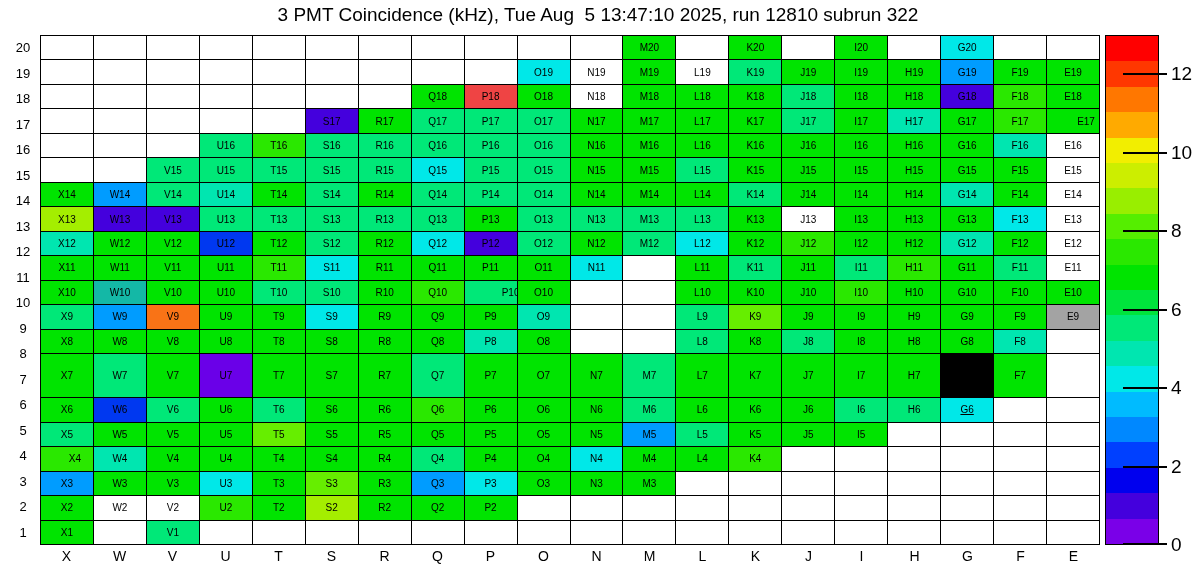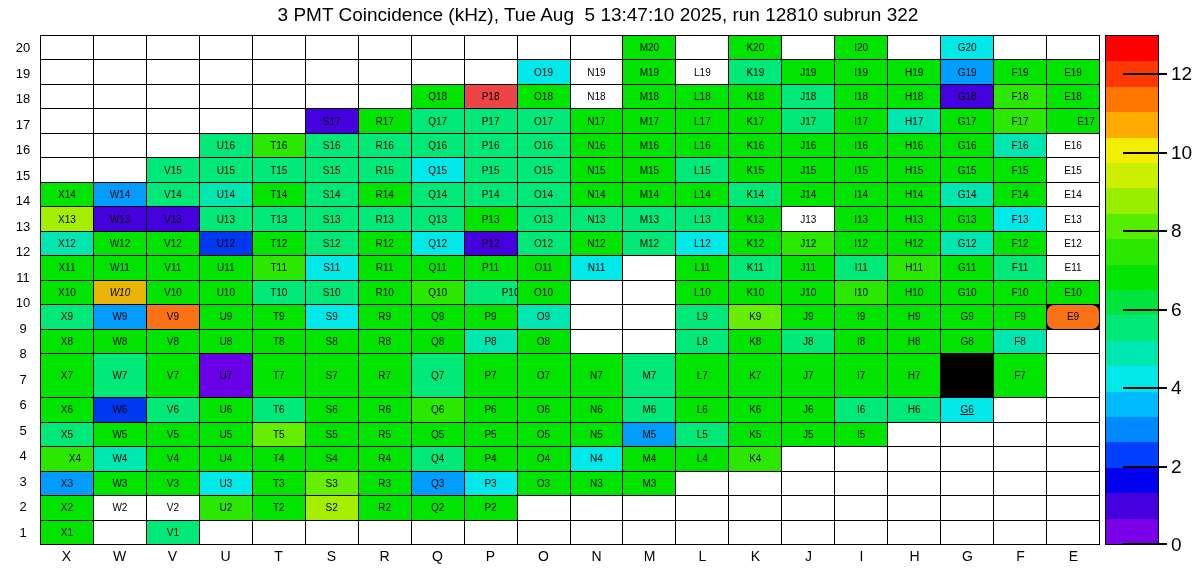--- a/index.html
+++ b/index.html
@@ -248,21 +248,21 @@
     <div class="cell"></div>
     <div class="cell" style="background: rgb(0, 228, 0);">L11</div>
     <div class="cell" style="background: rgb(0, 232, 120);">K11</div>
     <div class="cell" style="background: rgb(0, 228, 0);">J11</div>
     <div class="cell" style="background: rgb(0, 232, 120);">I11</div>
     <div class="cell" style="background: rgb(42, 232, 0);">H11</div>
     <div class="cell" style="background: rgb(0, 228, 0);">G11</div>
     <div class="cell" style="background: rgb(0, 232, 120);">F11</div>
     <div class="cell" style="background: rgb(255, 255, 255);">E11</div>
     <div class="cell" style="background: rgb(0, 228, 0);">X10</div>
-    <div class="cell" style="background: #eab308; font-style: italic;">W10</div>
+    <div class="cell" style="background: #14b8a6;">W10</div>
     <div class="cell" style="background: rgb(0, 228, 0);">V10</div>
     <div class="cell" style="background: rgb(0, 228, 0);">U10</div>
     <div class="cell" style="background: rgb(0, 232, 120);">T10</div>
     <div class="cell" style="background: rgb(0, 232, 120);">S10</div>
     <div class="cell" style="background: rgb(0, 228, 0);">R10</div>
     <div class="cell" style="background: rgb(42, 232, 0);">Q10</div>
     <div class="cell" style="background: rgb(0, 232, 120); padding-left: 40px;">P10</div>
     <div class="cell" style="background: rgb(0, 228, 0);">O10</div>
     <div class="cell"></div>
     <div class="cell"></div>
@@ -286,21 +286,21 @@
     <div class="cell" style="background: rgb(0, 230, 176);">O9</div>
     <div class="cell"></div>
     <div class="cell"></div>
     <div class="cell" style="background: rgb(0, 232, 120);">L9</div>
     <div class="cell" style="background: rgb(102, 238, 0);">K9</div>
     <div class="cell" style="background: rgb(0, 228, 0);">J9</div>
     <div class="cell" style="background: rgb(0, 228, 0);">I9</div>
     <div class="cell" style="background: rgb(0, 228, 0);">H9</div>
     <div class="cell" style="background: rgb(0, 228, 0);">G9</div>
     <div class="cell" style="background: rgb(0, 228, 0);">F9</div>
-    <div class="cell" style="background: #f97316; border-radius: 7px;">E9</div>
+    <div class="cell" style="background: #a3a3a3;">E9</div>
     <div class="cell" style="background: rgb(0, 228, 0);">X8</div>
     <div class="cell" style="background: rgb(0, 228, 0);">W8</div>
     <div class="cell" style="background: rgb(0, 228, 0);">V8</div>
     <div class="cell" style="background: rgb(0, 228, 0);">U8</div>
     <div class="cell" style="background: rgb(0, 228, 0);">T8</div>
     <div class="cell" style="background: rgb(0, 228, 0);">S8</div>
     <div class="cell" style="background: rgb(0, 228, 0);">R8</div>
     <div class="cell" style="background: rgb(0, 228, 0);">Q8</div>
     <div class="cell" style="background: rgb(0, 230, 176);">P8</div>
     <div class="cell" style="background: rgb(0, 228, 0);">O8</div>

